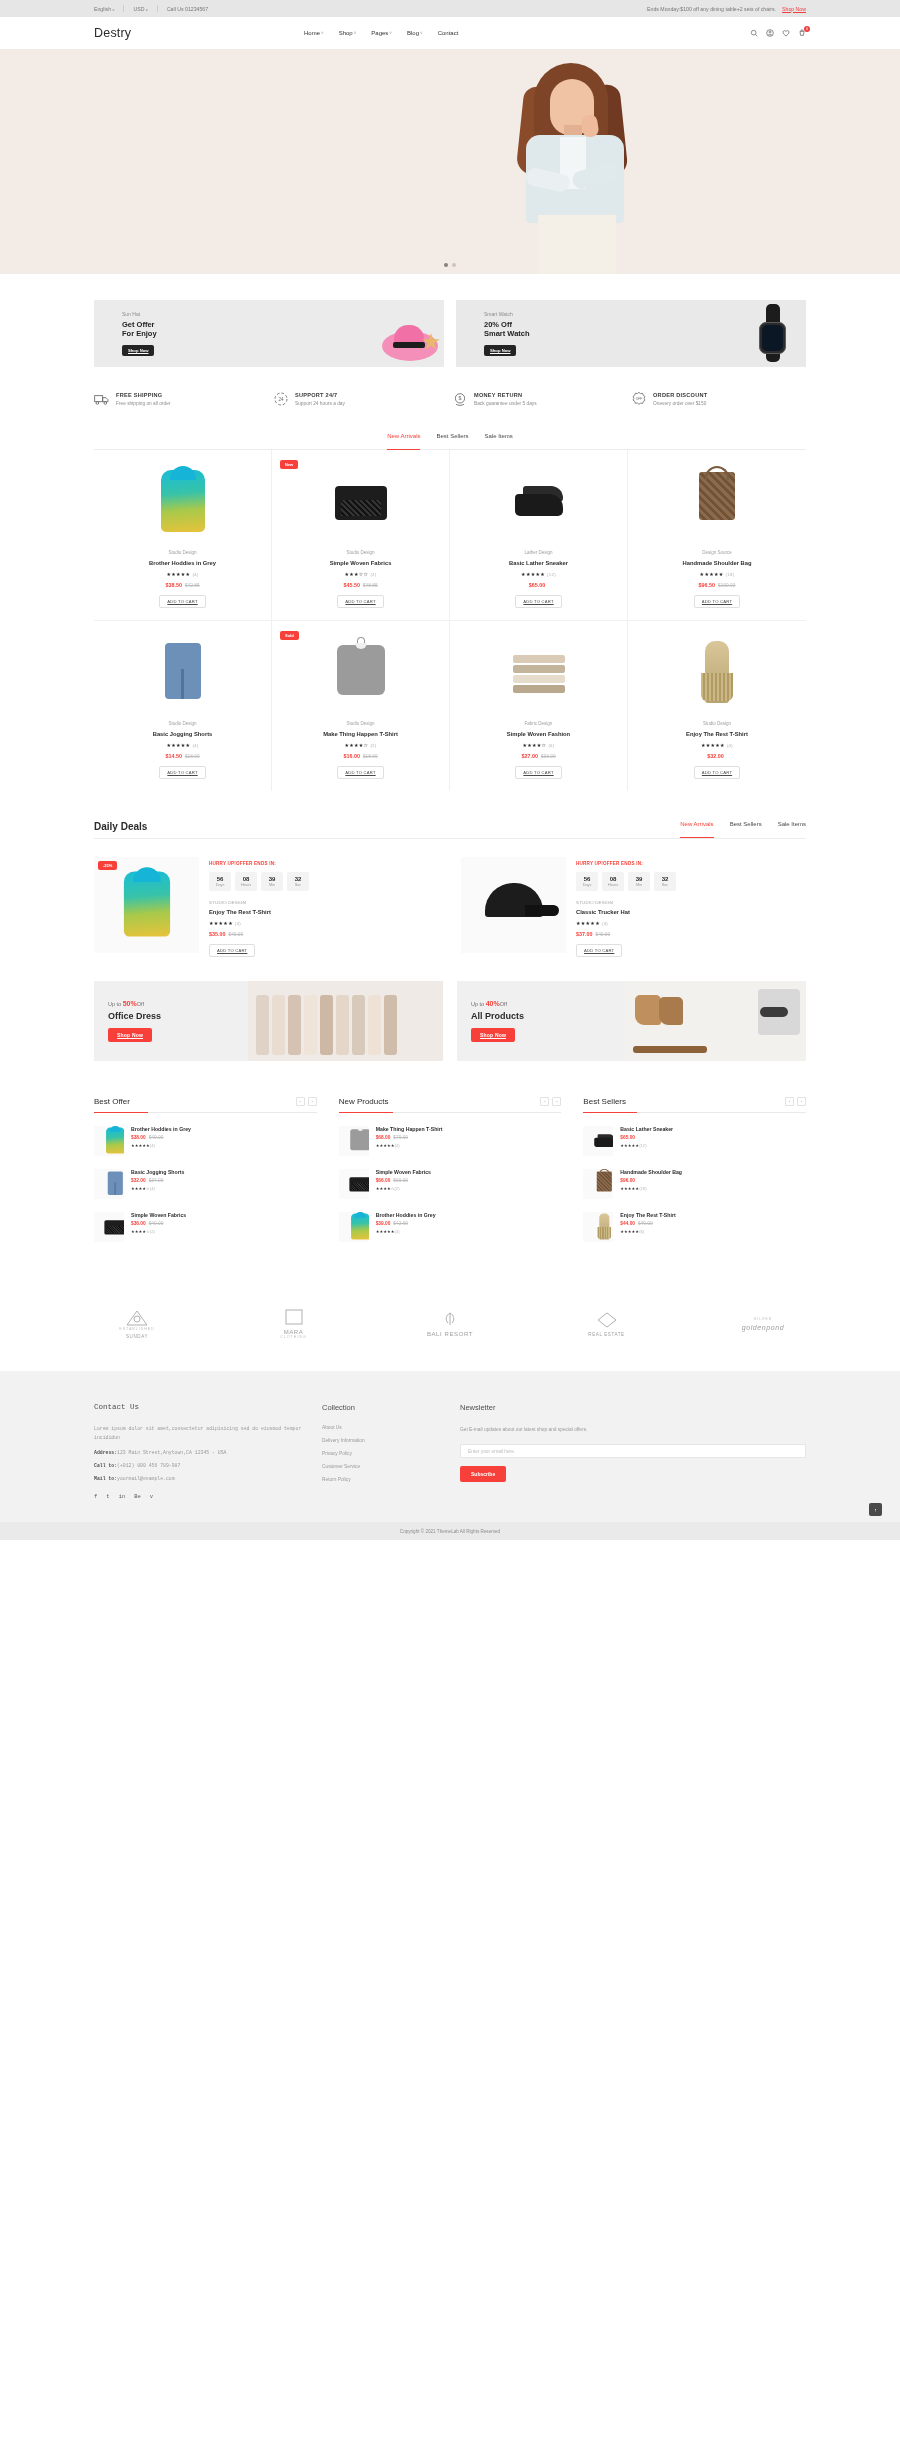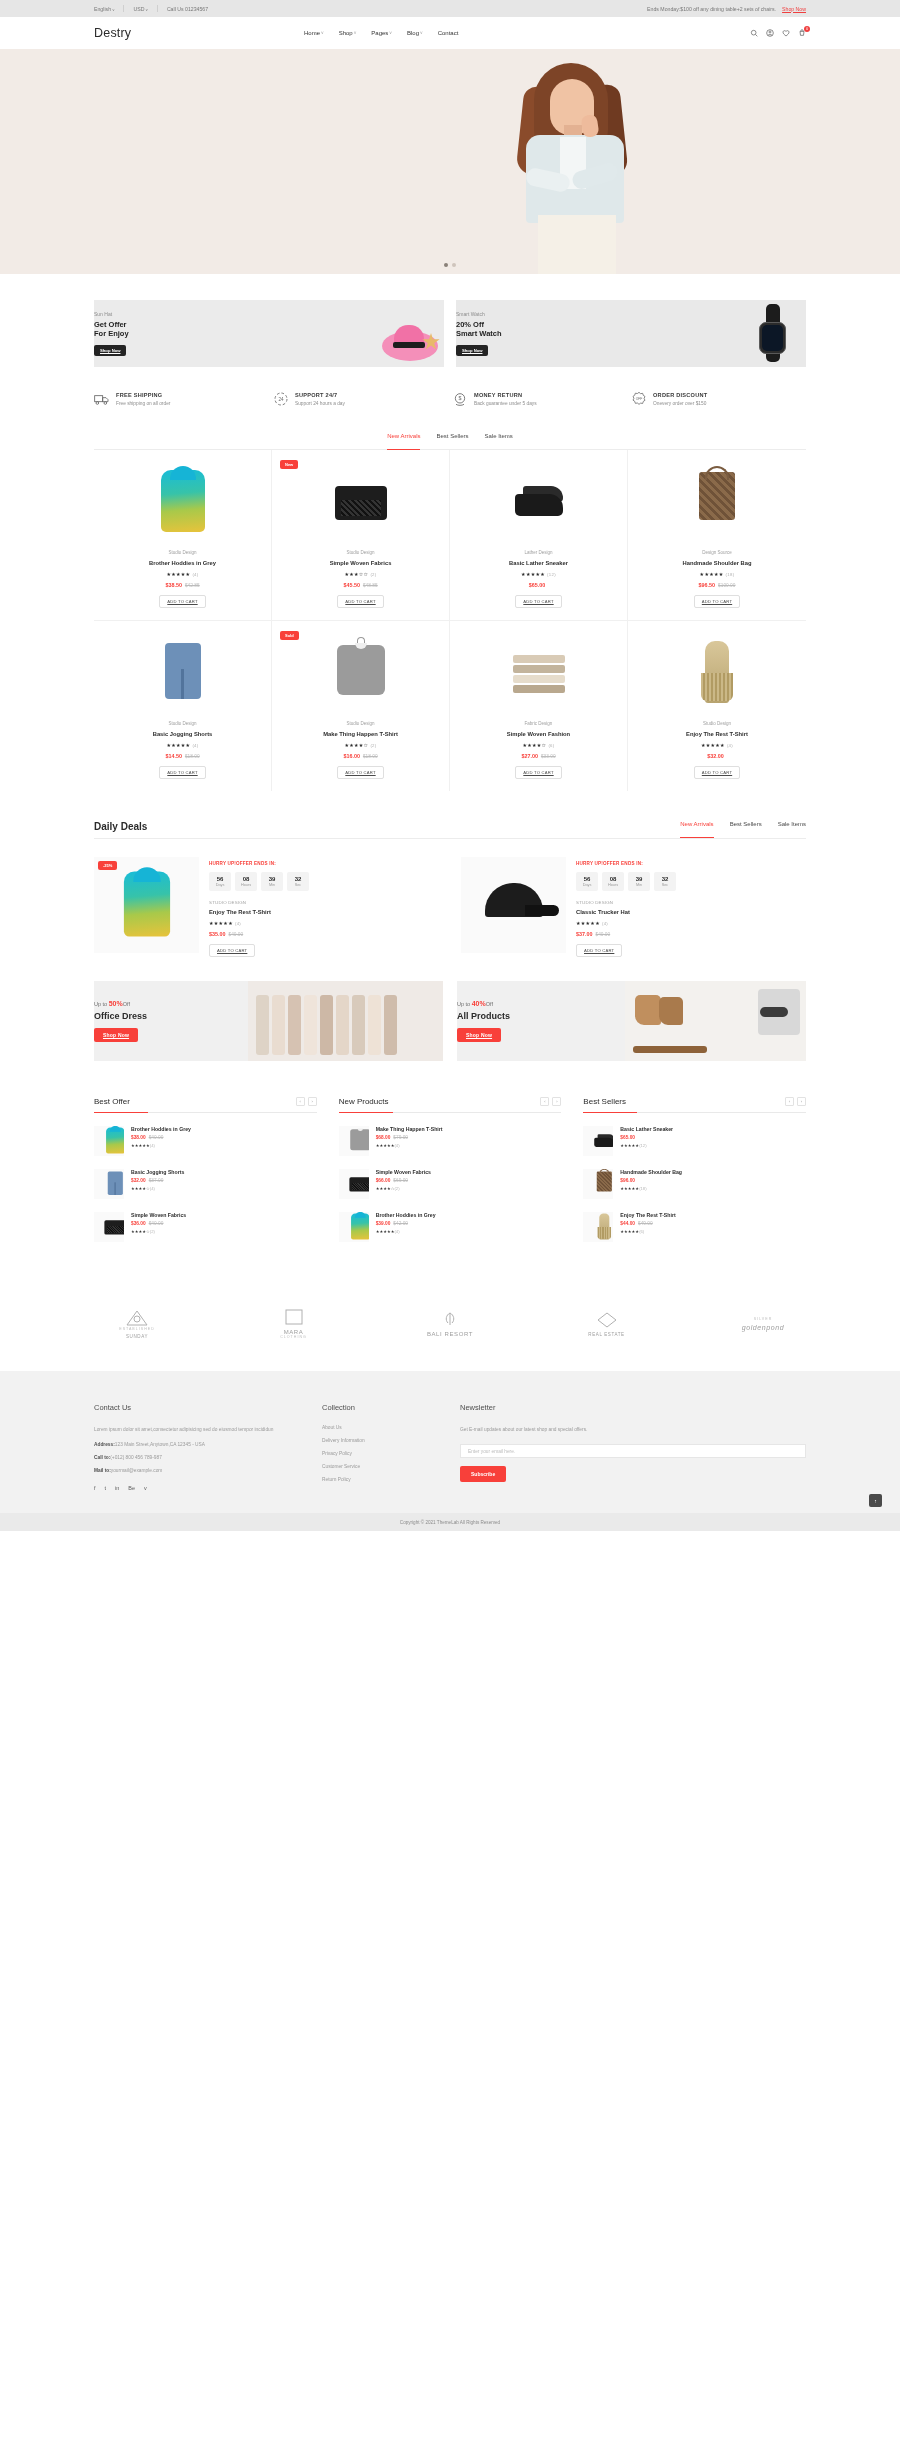--- a/index.html
+++ b/index.html
@@ -66,21 +66,21 @@
   .m-arm-l { position:absolute; left:40px; top:112px; width:44px; height:18px; background:#eaf0f1; border-radius:9px; transform:rotate(12deg); }
   .m-arm-r { position:absolute; left:86px; top:108px; width:46px; height:18px; background:#e0e9eb; border-radius:9px; transform:rotate(-16deg); }
   .m-hand { position:absolute; left:96px; top:56px; width:16px; height:22px; background:#eebb9c; border-radius:7px; transform:rotate(-8deg); }
 
   
   .promo-row { display:flex; gap:12px; margin-top:26px; }
   .promo { flex:1; height:67px; position:relative; overflow:hidden; display:flex; align-items:center; }
   .promo.p1 { background:#ebebeb; }
   .promo.p2 { background:#ececec; }
   .promo.p3 { background:#e9e9e9; }
-  .promo-txt { position:relative; z-index:2; }
+  .promo-txt { position:relative; z-index:2;margin-left:28px; }
   .promo-kicker { font-size:5px; color:#8d8d8d; margin-bottom:3px; }
   .promo-title { font-size:7.5px; font-weight:700; color:#232323; line-height:1.25; }
   .btn-dark {
     display:inline-block; background:#242424; color:#fff; font-size:4.2px; font-weight:700;
     padding:3px 6px; border-radius:2px; margin-top:5px;
   }
   .promo-art { position:absolute; right:0; top:0; bottom:0; width:62%; }
   
   .hat-brim { position:absolute; right:6px; bottom:6px; width:56px; height:30px; background:#f48fb9; border-radius:50%; }
   .hat-top { position:absolute; right:20px; bottom:20px; width:30px; height:22px; background:#f171a6; border-radius:14px 14px 5px 5px; }
@@ -189,21 +189,21 @@
   .cnum { font-size:6px; font-weight:700; color:#2b2b2b; }
   .clbl { font-size:3.8px; color:#9a9a9a; margin-top:1px; }
   .dvendor { font-size:4.4px; color:#a3a3a3; margin-top:9px; letter-spacing:.2px; }
   .dname { font-size:5.8px; font-weight:700; color:#2d2d2d; margin-top:4px; }
   .cap { position:absolute; width:58px; height:34px; background:#1c1c1c; border-radius:28px 28px 3px 3px; }
   .cap-b { position:absolute; left:40px; top:22px; width:34px; height:11px; background:#111; border-radius:0 12px 12px 0; }
 
   
   .bn-row { display:flex; gap:14px; margin-top:24px; }
   .bn { flex:1; height:80px; background:#f0f0f0; display:flex; align-items:center; position:relative; overflow:hidden; }
-  .bn-txt { z-index:2; }
+  .bn-txt { padding-left:14px; z-index:2; }
   .bn-k { font-size:5.5px; color:#707070; }
   .bn-k b { color:#f8403a; font-size:7px; }
   .bn-h { font-size:9px; font-weight:700; color:#2b2b2b; margin-top:4px; }
   .rack { position:absolute; right:0; top:0; bottom:0; width:56%; background:#efeae6; }
   .rack i { position:absolute; top:14px; bottom:6px; width:13px; border-radius:3px; }
   .shelf { position:absolute; right:0; top:0; bottom:0; width:52%; background:#f3f1ee; }
   .boot { position:absolute; left:10px; top:14px; width:26px; height:30px; background:#c08f5e; border-radius:5px 5px 3px 9px; }
   .boot2 { position:absolute; left:34px; top:16px; width:24px; height:28px; background:#a97a4c; border-radius:5px 5px 3px 9px; }
   .belt { position:absolute; left:8px; bottom:8px; width:74px; height:7px; background:#8d6239; border-radius:3px; }
   .sung { position:absolute; right:18px; top:26px; width:28px; height:10px; background:#3b3b3b; border-radius:5px; }
@@ -231,21 +231,21 @@
   .brands { display:flex; align-items:center; justify-content:space-between; margin-top:44px;
             padding:22px 0 26px; }
   .brand { text-align:center; color:#9e9e9e; width:86px; }
   .brand-n { font-size:6px; letter-spacing:.6px; margin-top:3px; }
   .brand-s { font-size:3.6px; letter-spacing:1px; color:#bdbdbd; }
   .brand svg { display:block; margin:0 auto; }
 
   
   .footer { background:#f2f2f2; padding:32px 0 22px; margin-top:6px; }
   .fcols { display:flex; gap:18px; }
-  .fcol-1 { width:210px; }
+  .fcol-1 { width:210px;font-family:Liberation Mono, monospace; }
   .fcol-2 { width:120px; }
   .fcol-3 { width:120px; }
   .fcol-4 { flex:1; }
   .fh { font-size:7.5px; color:#4f4f4f; margin-bottom:13px; font-weight:400; }
   .ftxt { font-size:4.8px; color:#9a9a9a; line-height:1.9; }
   .fline { font-size:4.8px; color:#9a9a9a; margin-top:8px; }
   .fline b { color:#4f4f4f; }
   .flink { font-size:4.8px; color:#9a9a9a; display:block; margin-bottom:8px; text-decoration:none; }
   .social { display:flex; gap:9px; margin-top:12px; color:#5b5b5b; font-size:5.5px; }
   .nl-txt { font-size:4.8px; color:#9a9a9a; line-height:1.9; margin-bottom:10px; }

